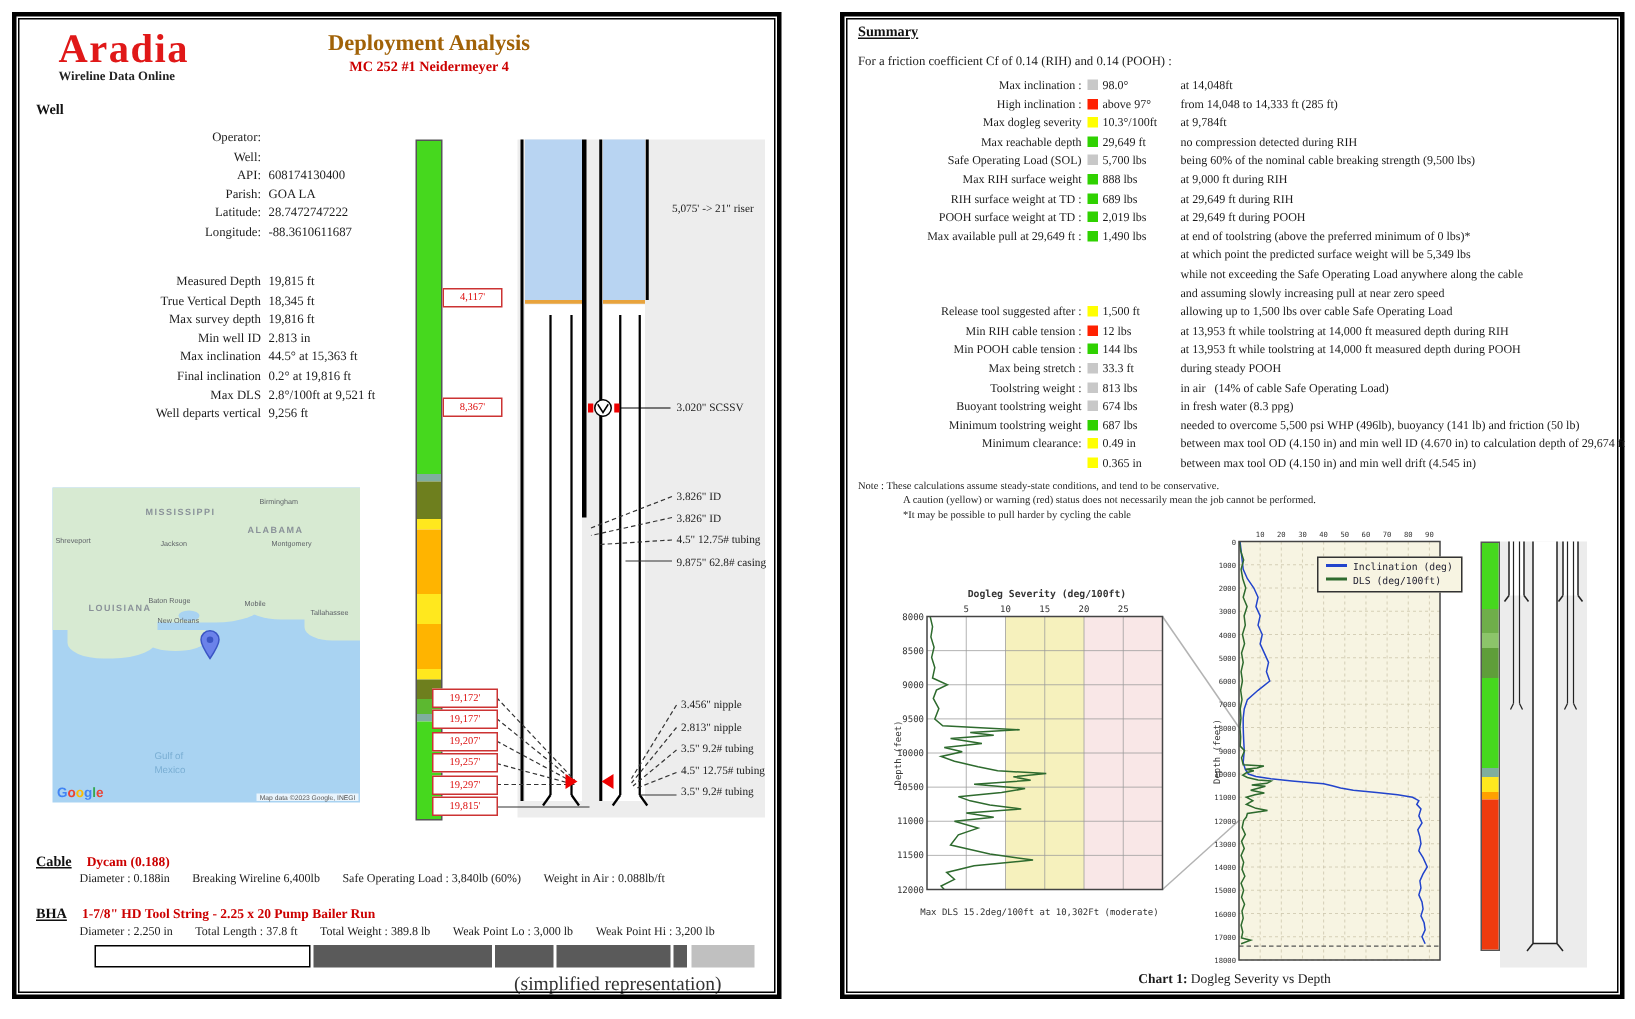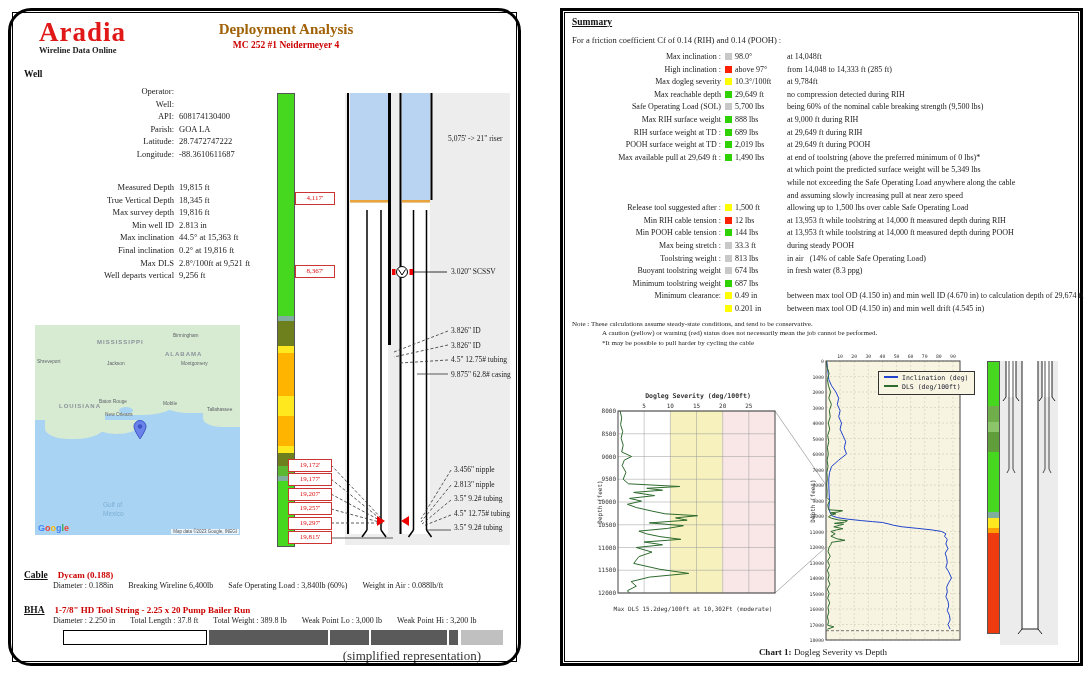--- a/index.html
+++ b/index.html
@@ -1,20 +1,20 @@
 <!DOCTYPE html>
 <html><head>
 <meta charset="utf-8">
 <style>
   html,body{margin:0;padding:0;background:#fff;}
   #canvas{position:relative;width:1090px;height:679px;background:#fff;overflow:hidden;
           font-family:"Liberation Serif",serif;color:#1c1c1c;}
   .page{position:absolute;top:8px;height:658px;border:3px solid #000;background:#fff;box-sizing:border-box;}
   .page::before{content:"";position:absolute;inset:1px;border:1px solid #000;pointer-events:none;z-index:5;}
-  #page1{left:8px;width:513px;border-radius:23px;}
+  #page1{left:8px;width:513px;}
   #page2{left:560px;width:523px;}
   .abs{position:absolute;}
   
   .logo-title{font-size:27px;font-weight:bold;color:#e01818;letter-spacing:1px;line-height:26px;}
   .logo-sub{font-size:8.5px;font-weight:bold;color:#222;}
   .doc-title{font-size:15px;font-weight:bold;color:#a16207;}
   .doc-subtitle{font-size:9.5px;font-weight:bold;color:#cc0000;margin-top:2px;}
   .sec-h{font-size:9.5px;font-weight:bold;color:#111;}
   .u{text-decoration:underline;}
   
@@ -383,29 +383,30 @@
           <span class="snote">in air&nbsp;&nbsp; (14% of cable Safe Operating Load)</span>
         </div>
         <div class="srow">
           <span class="slabel">Buoyant toolstring weight</span>
           <span class="sval"><i class="sq" style="background: rgb(200, 200, 200);"></i><span>674 lbs</span></span>
           <span class="snote">in fresh water (8.3 ppg)</span>
         </div>
         <div class="srow">
           <span class="slabel">Minimum toolstring weight</span>
           <span class="sval"><i class="sq" style="background: rgb(47, 209, 0);"></i><span>687 lbs</span></span>
+          <span class="snote">needed to overcome 5,500 psi WHP (496lb), buoyancy (141 lb) and friction (50 lb)</span>
         </div>
         <div class="srow">
           <span class="slabel">Minimum clearance:</span>
           <span class="sval"><i class="sq" style="background: rgb(255, 255, 0);"></i><span>0.49 in</span></span>
           <span class="snote">between max tool OD (4.150 in) and min well ID (4.670 in) to calculation depth of 29,674 ft</span>
         </div>
         <div class="srow">
           <span class="slabel"></span>
-          <span class="sval"><i class="sq" style="background: rgb(255, 255, 0);"></i><span>0.201 in</span></span>
+          <span class="sval"><i class="sq" style="background: rgb(255, 255, 0);"></i><span>0.365 in</span></span>
           <span class="snote">between max tool OD (4.150 in) and min well drift (4.545 in)</span>
         </div>
       </div>
     <div class="abs" id="notes" style="left:9px;top:309px;width:500px;">
         <div class="noteline">Note : These calculations assume steady-state conditions, and tend to be conservative.</div>
         <div class="noteline indent">A caution (yellow) or warning (red) status does not necessarily mean the job cannot be performed.</div>
         <div class="noteline indent">*It may be possible to pull harder by cycling the cable</div>
       </div>
 
     <svg id="deco2" width="517" height="652" viewBox="0 0 517 652" style="left:0;top:0;pointer-events:none;">

